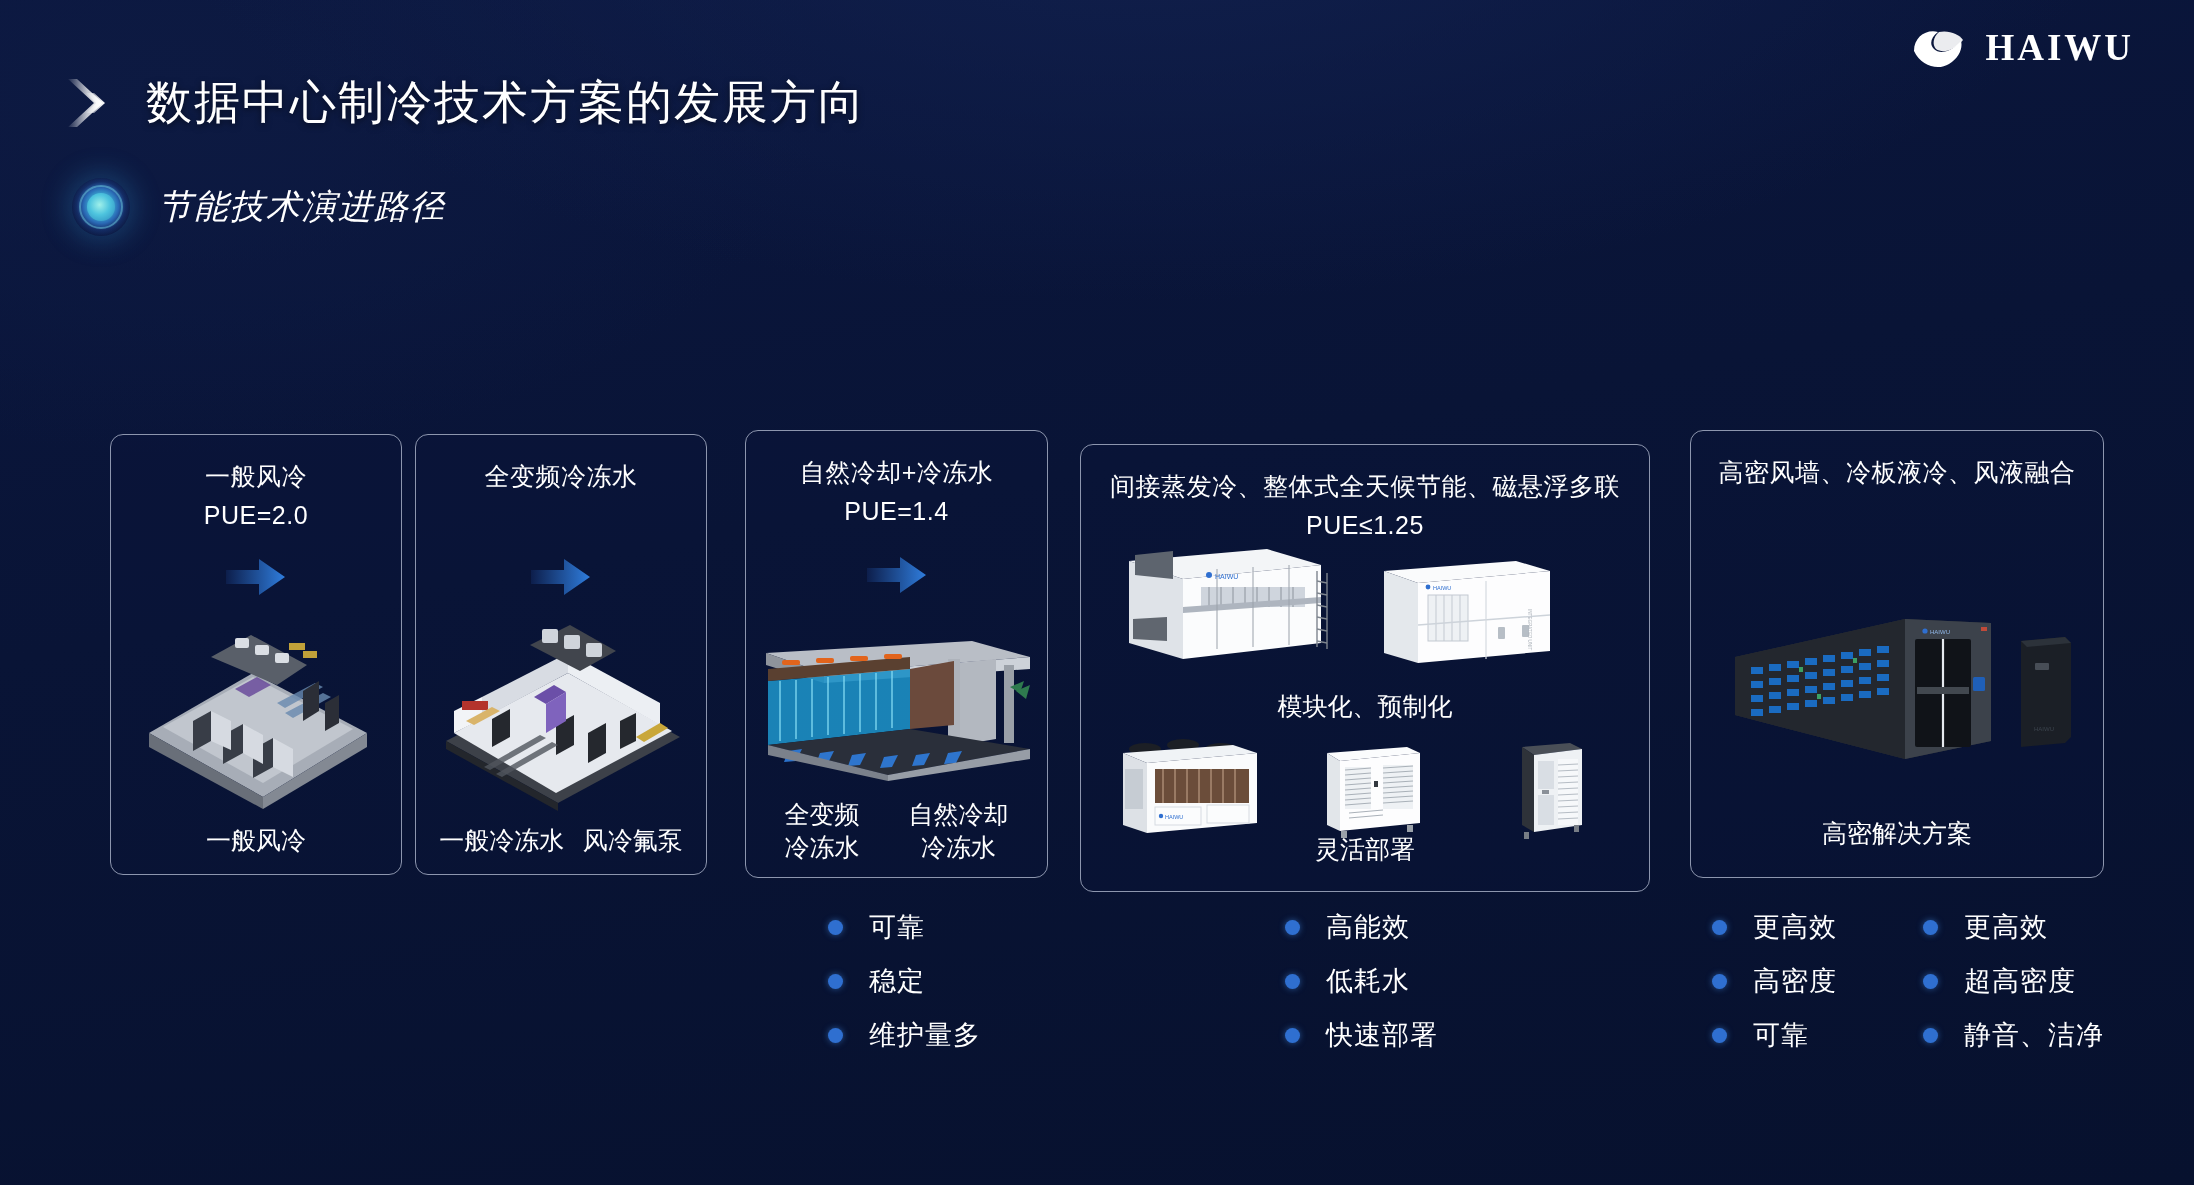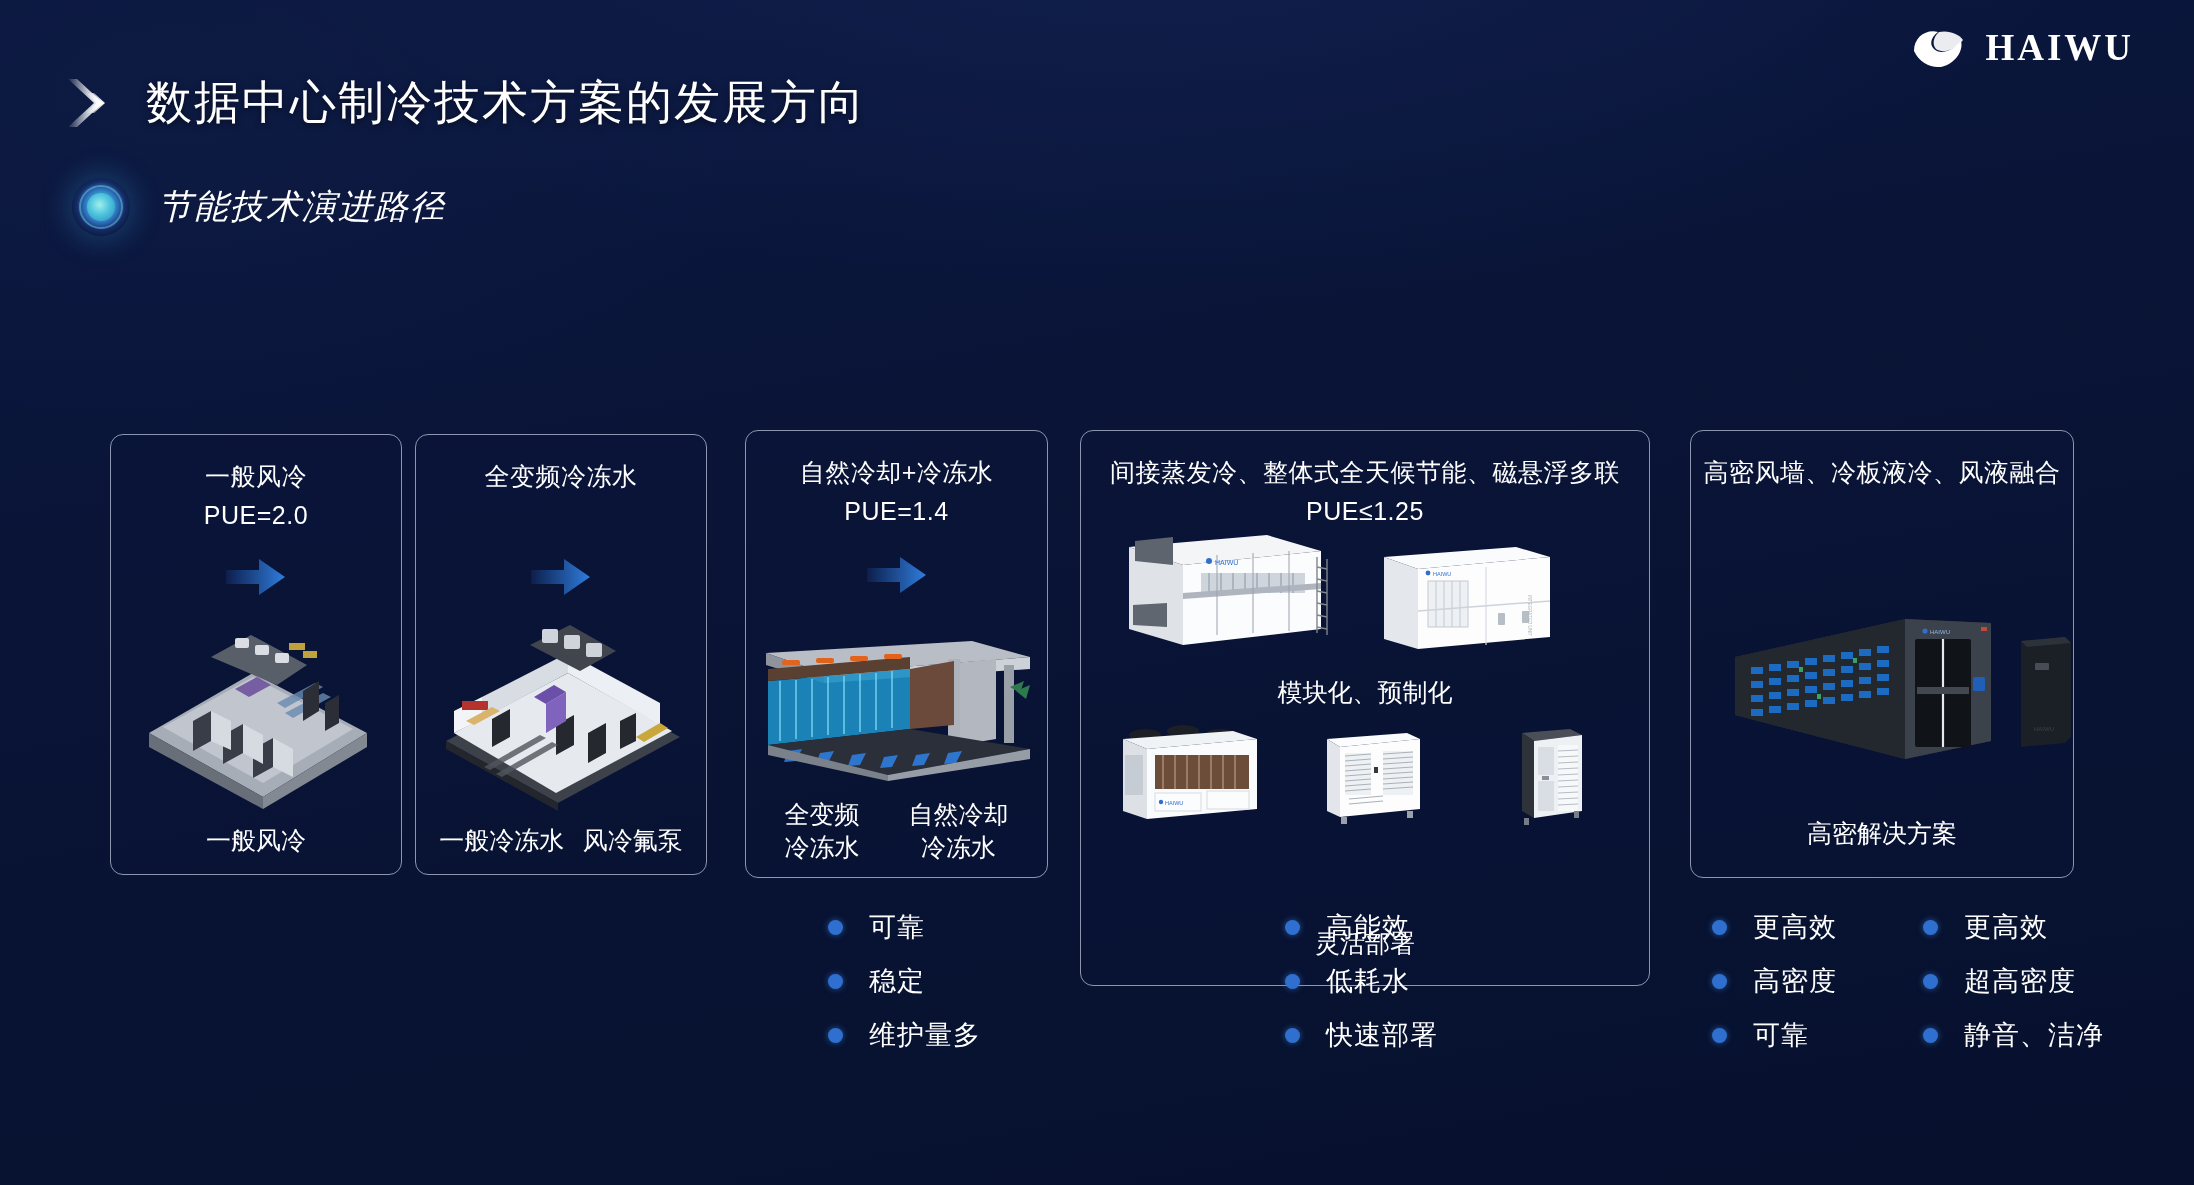--- a/index.html
+++ b/index.html
@@ -291,21 +291,21 @@
         <span>全变频</span>
         <span>冷冻水</span>
       </div>
       <div>
         <span>自然冷却</span>
         <span>冷冻水</span>
       </div>
     </div>
   </div>
 
-  <div class="card" style="left:1080px;top:430px;width:570px;height:556px;">
+  <div class="card" style="left:1080px;top:444px;width:570px;height:448px;">
     <div class="card-head">
       <span>间接蒸发冷、整体式全天候节能、磁悬浮多联</span>
       <span class="pue">PUE≤1.25</span>
     </div>
 
     <svg class="art" style="left:36px;top:86px;width:215px;height:135px;" viewBox="0 0 215 135">
       <g>
         <path d="M12 30 L150 18 L204 34 L66 48 Z" fill="#f3f5f7"></path>
         <path d="M12 30 L12 112 L66 128 L66 48 Z" fill="#dfe3e8"></path>
         <path d="M66 48 L204 34 L204 112 L66 128 Z" fill="#fbfcfd"></path>
@@ -452,21 +452,21 @@
         </g>
         <rect x="26" y="53" width="7" height="4" fill="#8a9098"></rect>
         <rect x="8" y="95" width="5" height="7" fill="#777d85"></rect>
         <rect x="58" y="88" width="5" height="7" fill="#777d85"></rect>
       </g>
     </svg>
 
     <div class="card-foot" style="bottom:26px;">灵活部署</div>
   </div>
 
-  <div class="card" style="left:1690px;top:430px;width:384px;height:448px;">
+  <div class="card" style="left:1690px;top:430px;width:414px;height:448px;">
     <div class="card-head">
       <span>高密风墙、冷板液冷、风液融合</span>
     </div>
     <svg class="art" style="left:38px;top:178px;width:348px;height:160px;" viewBox="0 0 348 160">
       <g>
         <path d="M6 48 L176 10 L262 14 L262 132 L176 150 L6 106 Z" fill="#2b3038"></path>
         <path d="M176 10 L262 14 L262 132 L176 150 Z" fill="#3c424b"></path>
         <path d="M6 48 L176 10 L176 150 L6 106 Z" fill="#23272e"></path>
         <g fill="#1a6fc9" opacity="0.95">
           <rect x="22" y="58" width="12" height="7"></rect>

